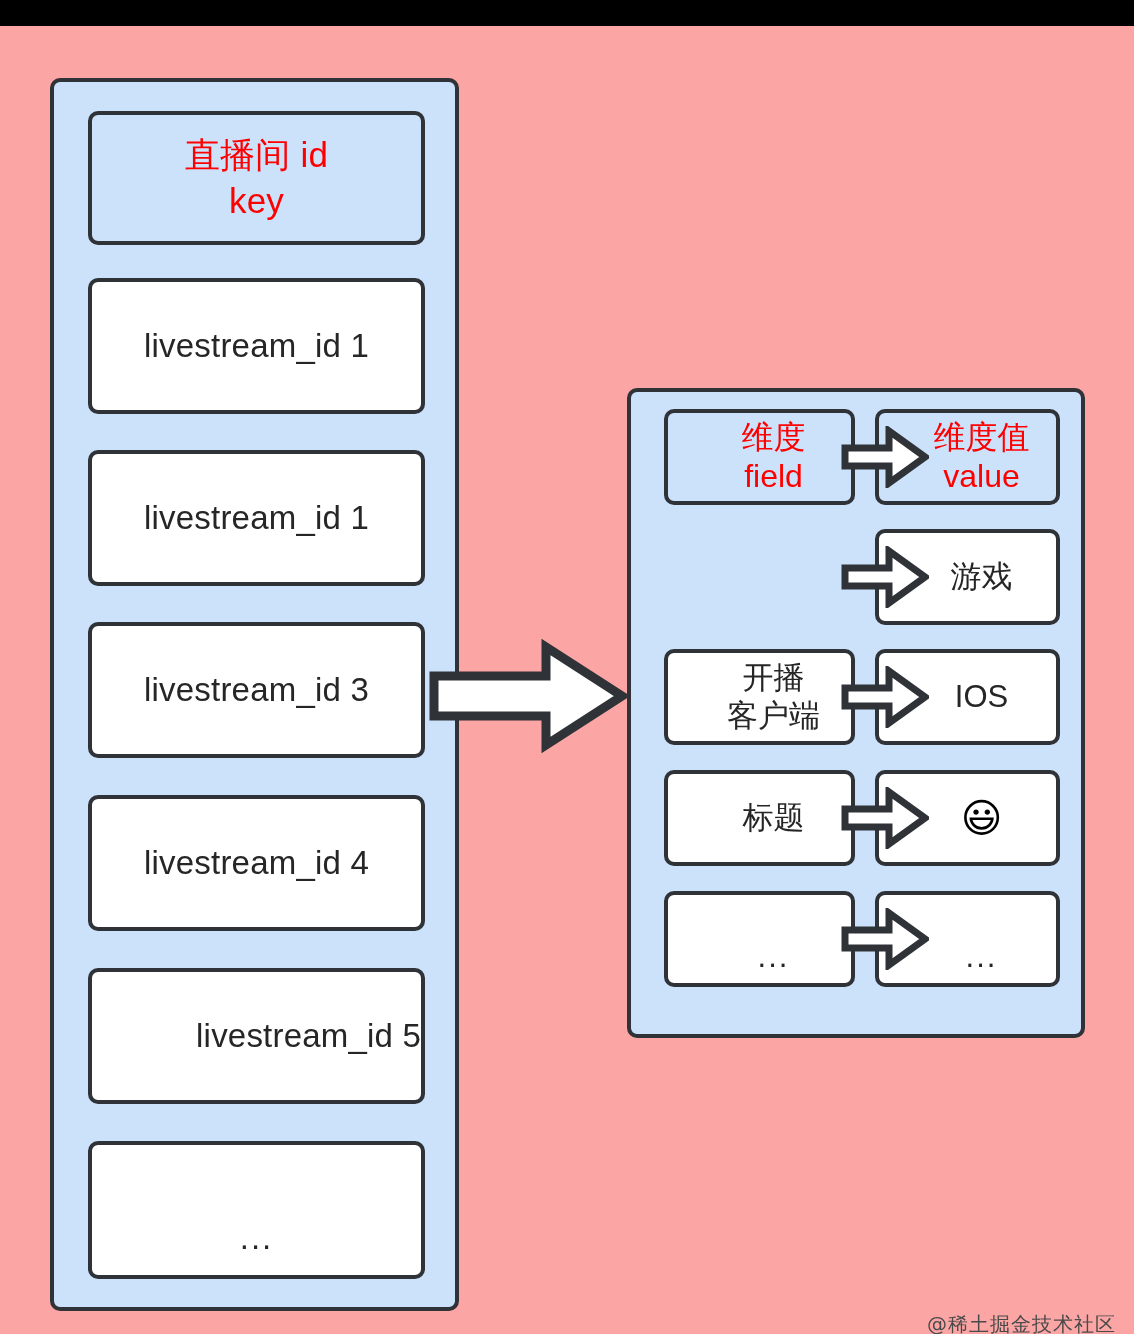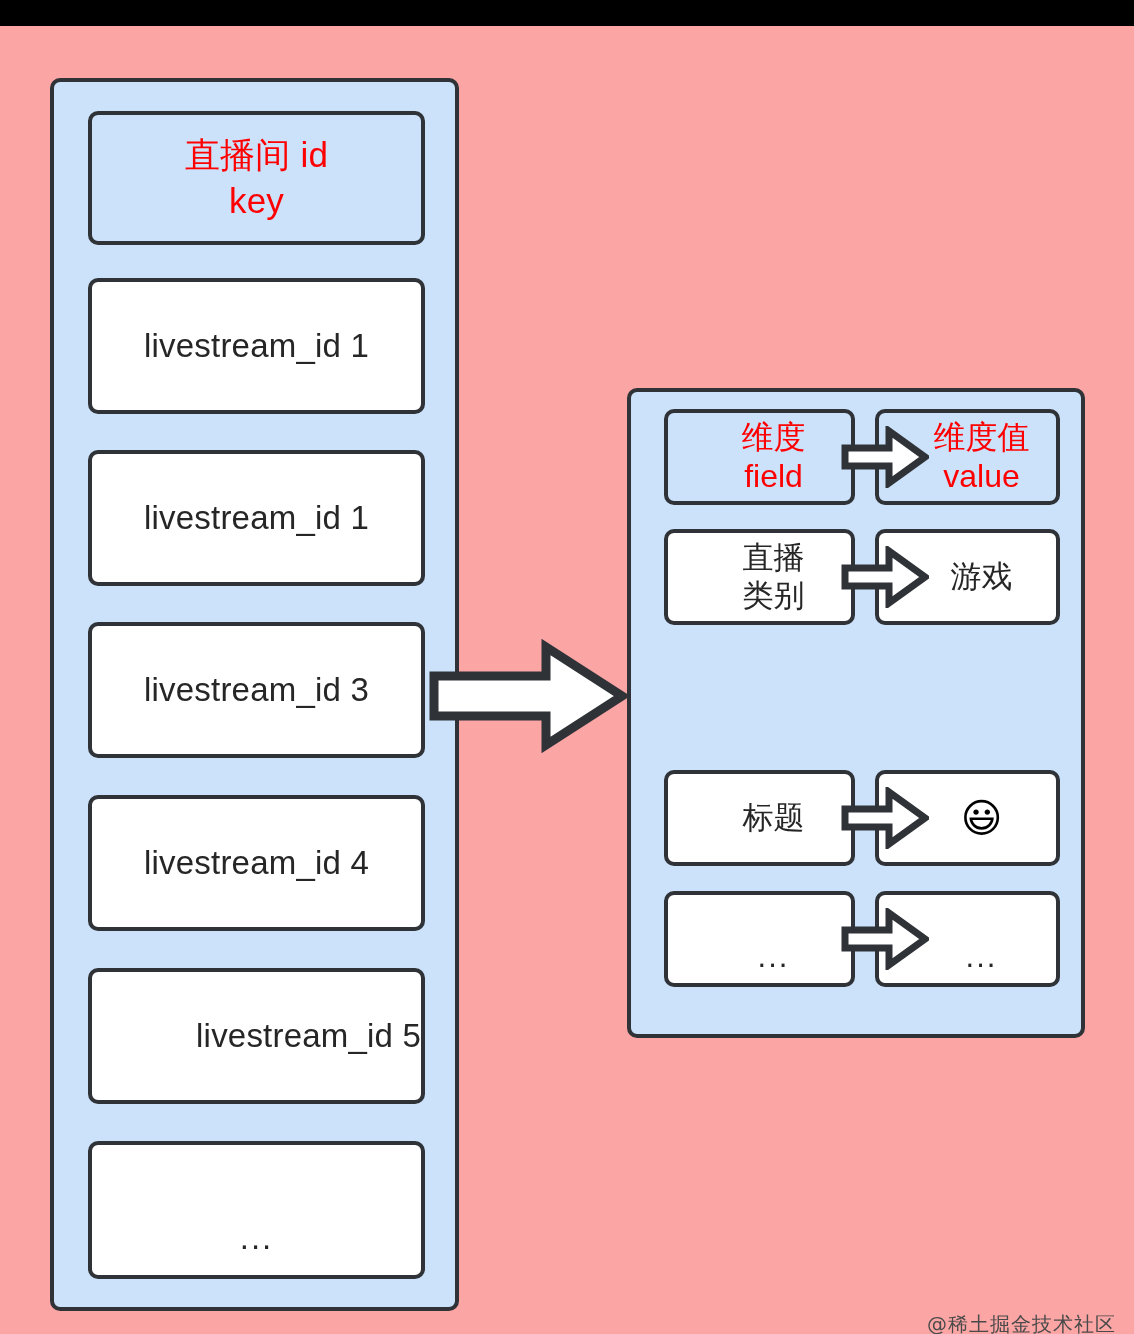--- a/index.html
+++ b/index.html
@@ -224,34 +224,44 @@
           <polygon points="4,22 48,22 48,5 84,31 48,57 48,40 4,40" fill="#ffffff" stroke="#2f3338" stroke-width="7" stroke-linejoin="miter"></polygon>
         </svg>
       </div>
       <div class="hash-cell value">
         <div class="cell-text">维度值
 value</div>
       </div>
     </div>
 
     <div class="hash-row" style="top:137px;">
-      <div class="hash-cell field">
-        <div class="cell-text">直播
-类别</div>
-      </div>
       <div class="row-arrow">
         <svg viewBox="0 0 88 62" width="88" height="62" aria-hidden="true">
           <polygon points="4,22 48,22 48,5 84,31 48,57 48,40 4,40" fill="#ffffff" stroke="#2f3338" stroke-width="7" stroke-linejoin="miter"></polygon>
         </svg>
       </div>
       <div class="hash-cell value">
         <div class="cell-text">游戏</div>
       </div>
     </div>
 
+    <div class="hash-row" style="top:257px;">
+      <div class="hash-cell field">
+        <div class="cell-text">开播
+客户端</div>
+      </div>
+      <div class="row-arrow">
+        <svg viewBox="0 0 88 62" width="88" height="62" aria-hidden="true">
+          <polygon points="4,22 48,22 48,5 84,31 48,57 48,40 4,40" fill="#ffffff" stroke="#2f3338" stroke-width="7" stroke-linejoin="miter"></polygon>
+        </svg>
+      </div>
+      <div class="hash-cell value">
+        <div class="cell-text">IOS</div>
+      </div>
+    </div>
 
     <div class="hash-row" style="top:378px;">
       <div class="hash-cell field">
         <div class="cell-text">标题</div>
       </div>
       <div class="row-arrow">
         <svg viewBox="0 0 88 62" width="88" height="62" aria-hidden="true">
           <polygon points="4,22 48,22 48,5 84,31 48,57 48,40 4,40" fill="#ffffff" stroke="#2f3338" stroke-width="7" stroke-linejoin="miter"></polygon>
         </svg>
       </div>

